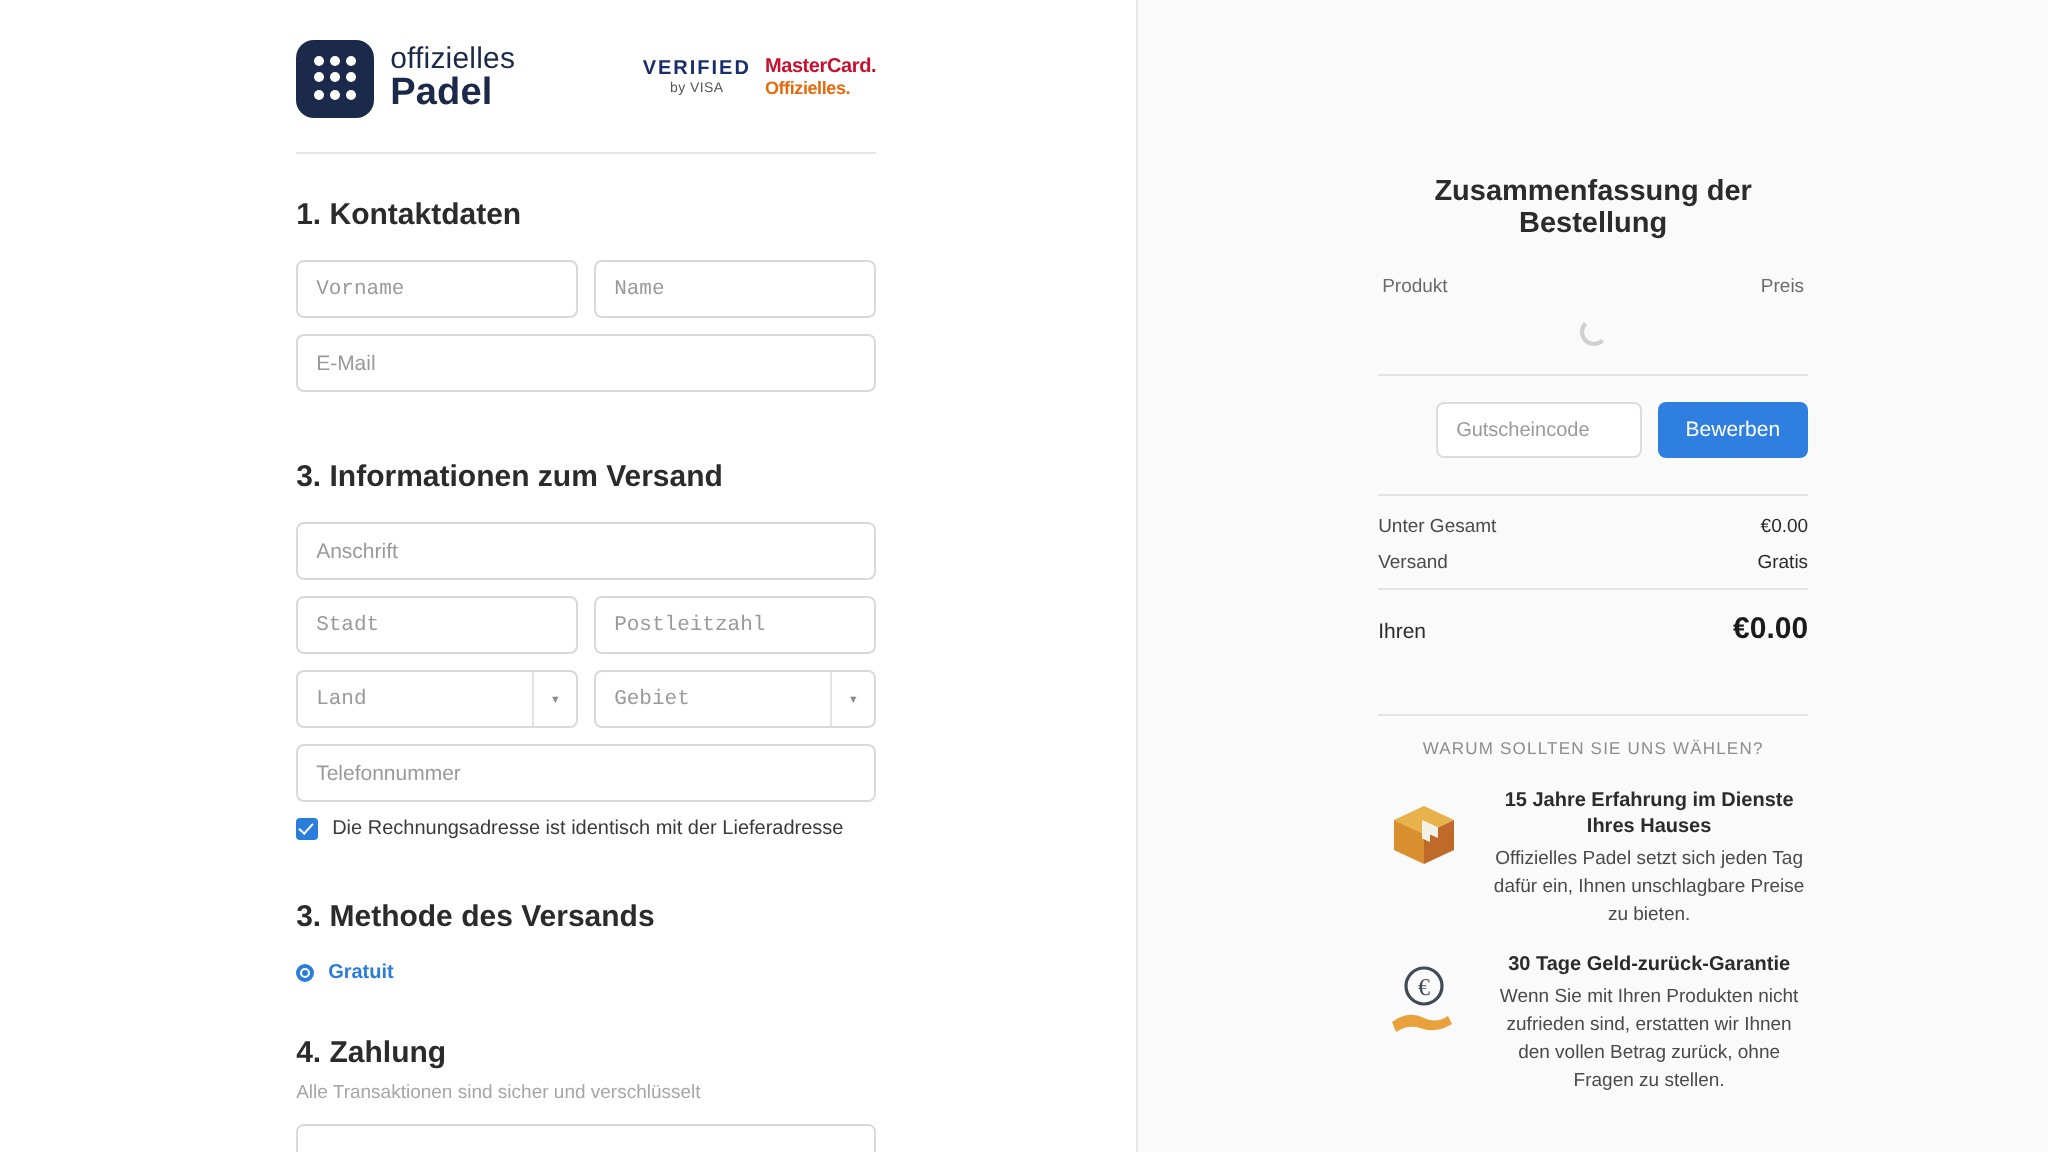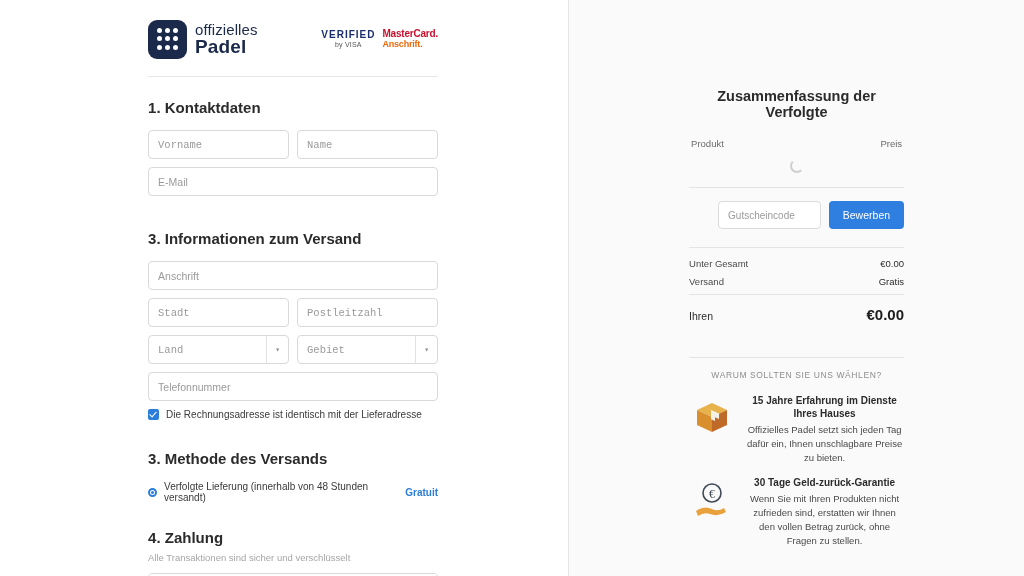--- a/index.html
+++ b/index.html
@@ -413,21 +413,21 @@
             <div class="l2">Padel</div>
           </div>
         </div>
         <div class="badges">
           <div class="badge-visa">
             <div class="b1">VERIFIED</div>
             <div class="b2">by VISA</div>
           </div>
           <div class="badge-mc">
             <div class="m1">MasterCard.</div>
-            <div class="m2">Anschrift.</div>
+            <div class="m2">Offizielles.</div>
           </div>
         </div>
       </div>
 
       <div class="divider"></div>
 
       <h2 class="section-title">1. Kontaktdaten</h2>
       <div class="row2">
         <div class="field half">Vorname</div>
         <div class="field half">Name</div>
@@ -456,42 +456,41 @@
       <div class="checkrow">
         <span class="cbox"></span>
         <span>Die Rechnungsadresse ist identisch mit der Lieferadresse</span>
       </div>
 
       <div class="sect-gap"></div>
 
       <h2 class="section-title">3. Methode des Versands</h2>
       <div class="radiorow">
         <span class="radio"></span>
-        <span class="lbl">Verfolgte Lieferung (innerhalb von 48 Stunden versandt)</span>
         <span class="free">Gratuit</span>
       </div>
 
       <div class="sect-gap"></div>
 
       <h2 class="section-title">4. Zahlung</h2>
       <div class="subnote">Alle Transaktionen sind sicher und verschlüsselt</div>
       <div class="pay-card">
         <div class="pay-head">
           
           
         </div>
 
       </div>
 
     </div>
   </div>
 
   <div class="right-col">
     <div class="right-inner">
-      <h3 class="summary-title">Zusammenfassung der Verfolgte</h3>
+      <h3 class="summary-title">Zusammenfassung der Bestellung</h3>
 
       <div class="th-row">
         <span>Produkt</span>
         <span>Preis</span>
       </div>
 
       <div class="spinner-wrap">
         <div class="spinner"></div>
       </div>
 

